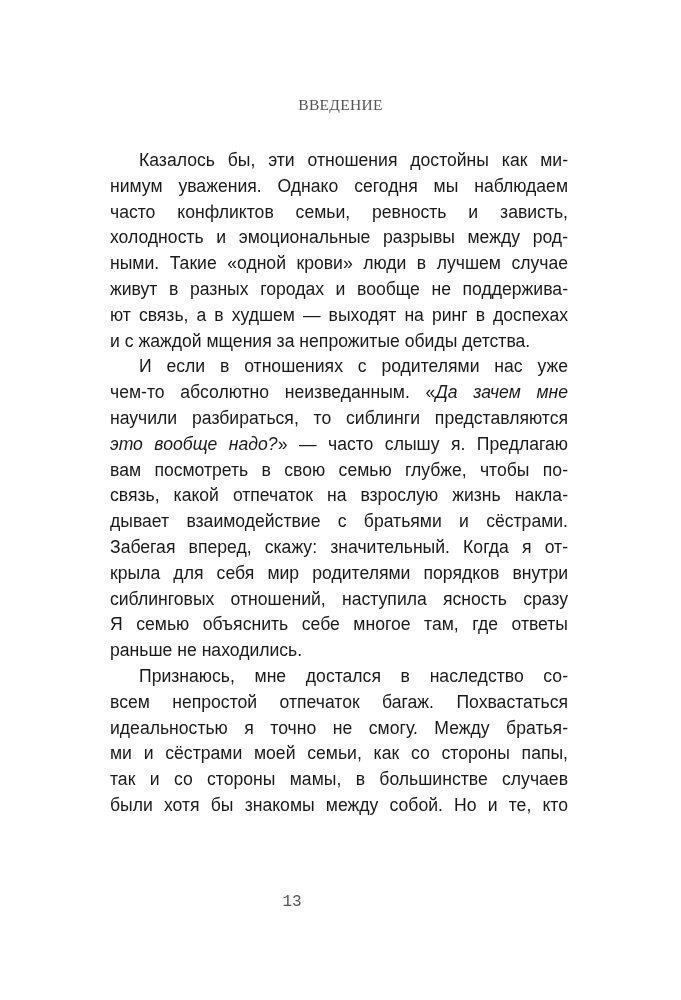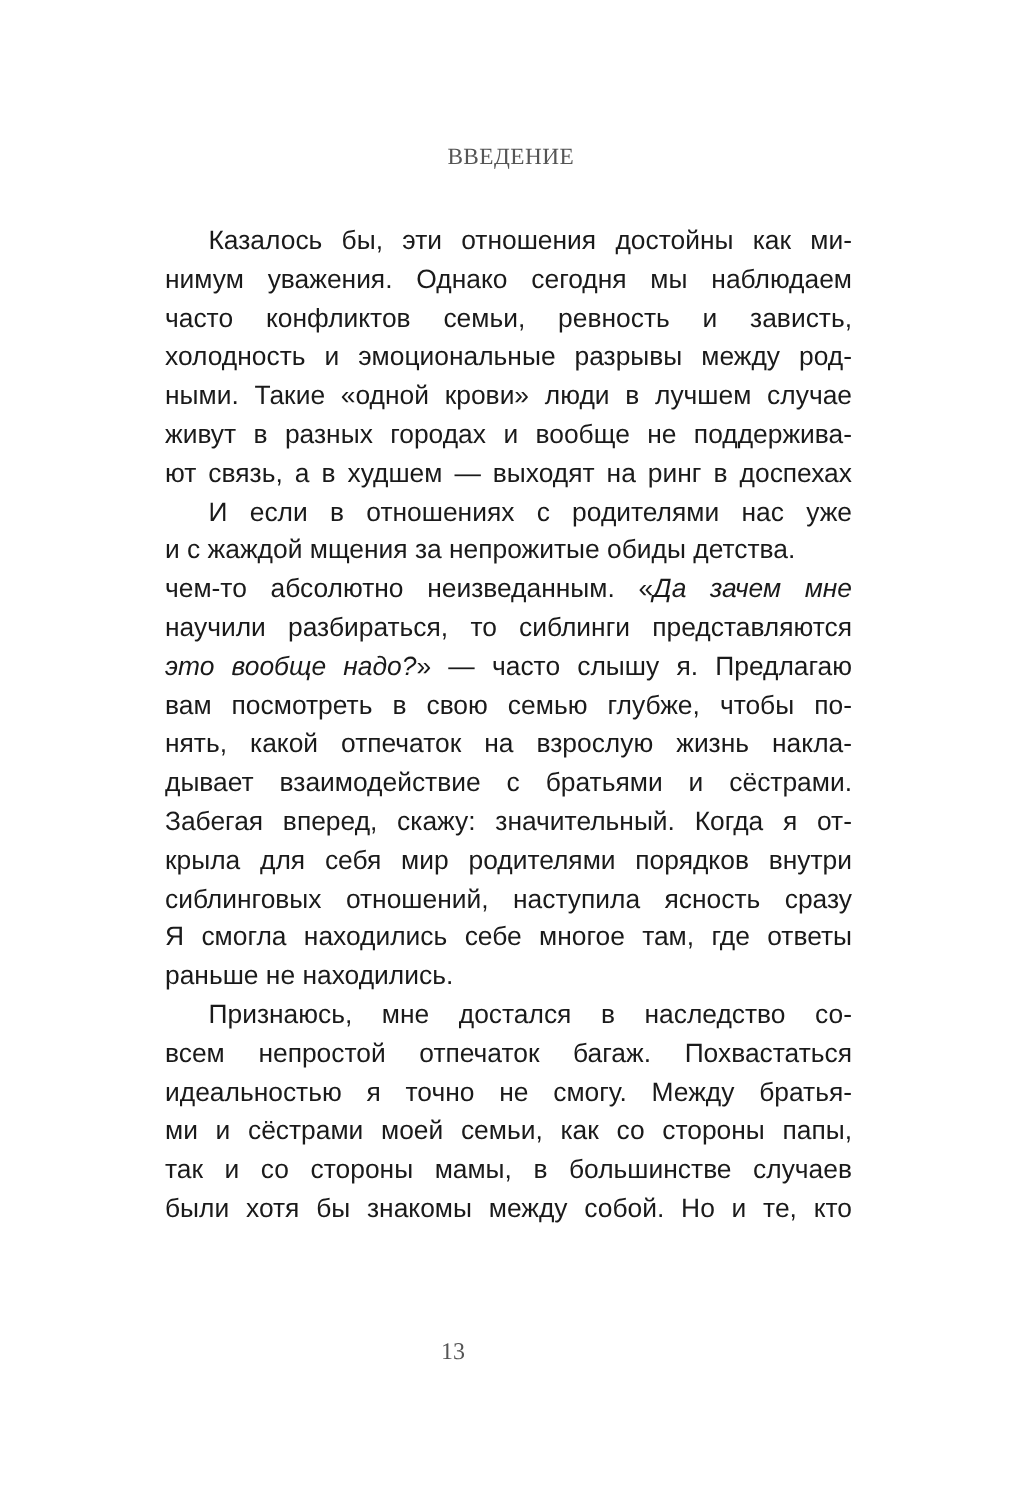--- a/index.html
+++ b/index.html
@@ -6,48 +6,48 @@
   body { width:681px; height:1000px; position:relative; overflow:hidden; }
   .page { position:absolute; left:0; top:0; width:681px; height:1000px; background:#ffffff; }
   .header { position:absolute; top:96px; left:0; width:681px; text-align:center;
     font-family:"Liberation Serif","DejaVu Serif",serif; font-size:15.5px; color:#555; letter-spacing:0.3px; }
   .body-text { position:absolute; left:110px; top:148px; width:458px;
     font-family:"Liberation Sans","DejaVu Sans",sans-serif; font-size:17.6px; line-height:25.8px; color:#1a1a1a; }
   .line { display:block; text-align:justify; text-align-last:justify; white-space:nowrap; height:25.8px; }
   .line.indent { padding-left:29px; }
   .line.last { text-align-last:left; }
   em { font-style:italic; }
-  .pgnum { position:absolute; top:893px; left:16px; width:572px; text-align:center;
-    font-family:Liberation Serif, serif; font-size:16px; color:#555; }
+  .pgnum { position:absolute; top:893px; left:6px; width:572px; text-align:center;
+    font-family:Liberation Mono, monospace; font-size:16px; color:#555; }
 </style>
 </head>
 <body>
 
 <div class="page">
   <div class="header">ВВЕДЕНИЕ</div>
   <div class="body-text" id="body">
       <span class="line indent">Казалось бы, эти отношения достойны как ми-</span>
       <span class="line">нимум уважения. Однако сегодня мы наблюдаем</span>
       <span class="line">часто конфликтов семьи, ревность и зависть,</span>
       <span class="line">холодность и эмоциональные разрывы между род-</span>
       <span class="line">ными. Такие «одной крови» люди в лучшем случае</span>
       <span class="line">живут в разных городах и вообще не поддержива-</span>
       <span class="line">ют связь, а в худшем — выходят на ринг в доспехах</span>
+      <span class="line last">и с жаждой мщения за непрожитые обиды детства.</span>
       <span class="line indent">И если в отношениях с родителями нас уже</span>
-      <span class="line last">и с жаждой мщения за непрожитые обиды детства.</span>
       <span class="line"><span>чем-то абсолютно неизведанным. «</span><em>Да зачем мне</em><span></span></span>
       <span class="line">научили разбираться, то сиблинги представляются</span>
       <span class="line"><span></span><em>это вообще надо?</em><span>» — часто слышу я. Предлагаю</span></span>
       <span class="line">вам посмотреть в свою семью глубже, чтобы по-</span>
-      <span class="line">нять, какой отпечаток на взрослую жизнь накла-</span>
+      <span class="line">связь, какой отпечаток на взрослую жизнь накла-</span>
       <span class="line">дывает взаимодействие с братьями и сёстрами.</span>
       <span class="line">Забегая вперед, скажу: значительный. Когда я от-</span>
       <span class="line">крыла для себя мир родителями порядков внутри</span>
       <span class="line">сиблинговых отношений, наступила ясность сразу</span>
-      <span class="line">Я смогла находились себе многое там, где ответы</span>
+      <span class="line">Я семью объяснить себе многое там, где ответы</span>
       <span class="line last">раньше не находились.</span>
       <span class="line indent">Признаюсь, мне достался в наследство со-</span>
       <span class="line">всем непростой отпечаток багаж. Похвастаться</span>
       <span class="line">идеальностью я точно не смогу. Между братья-</span>
       <span class="line">ми и сёстрами моей семьи, как со стороны папы,</span>
       <span class="line">так и со стороны мамы, в большинстве случаев</span>
       <span class="line">были хотя бы знакомы между собой. Но и те, кто</span>
     </div>
   <div class="pgnum">13</div>
 </div>

